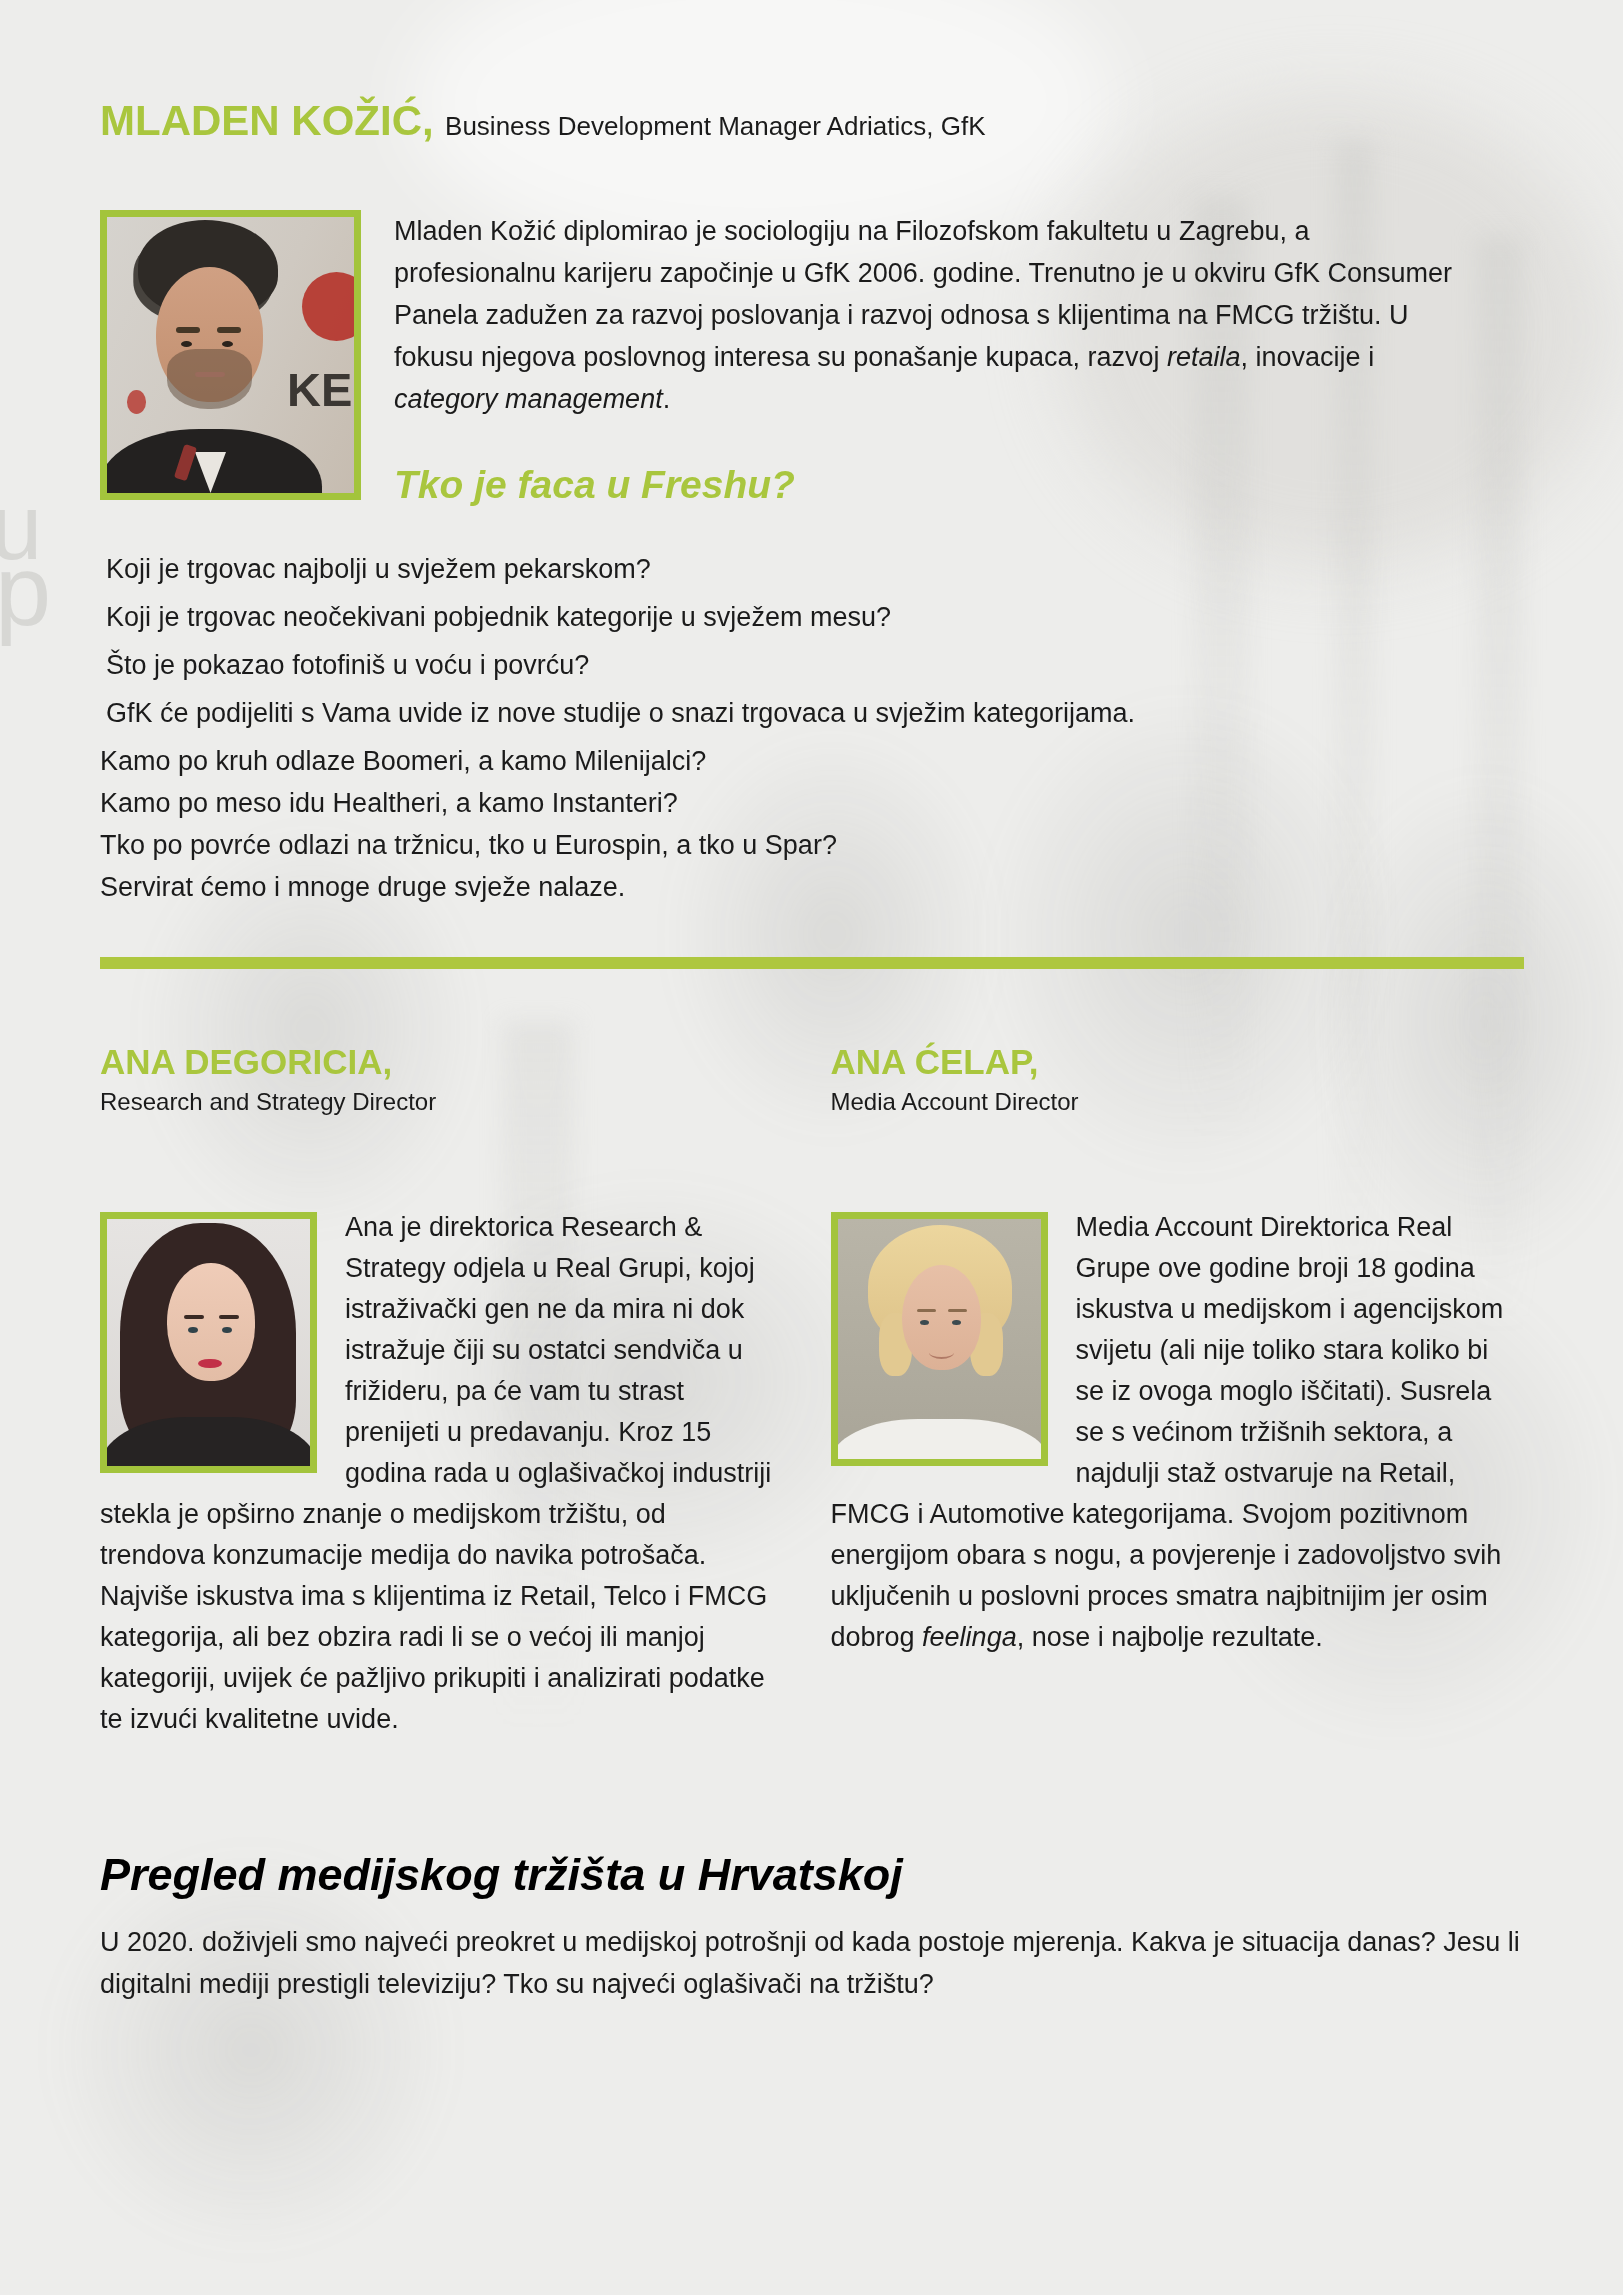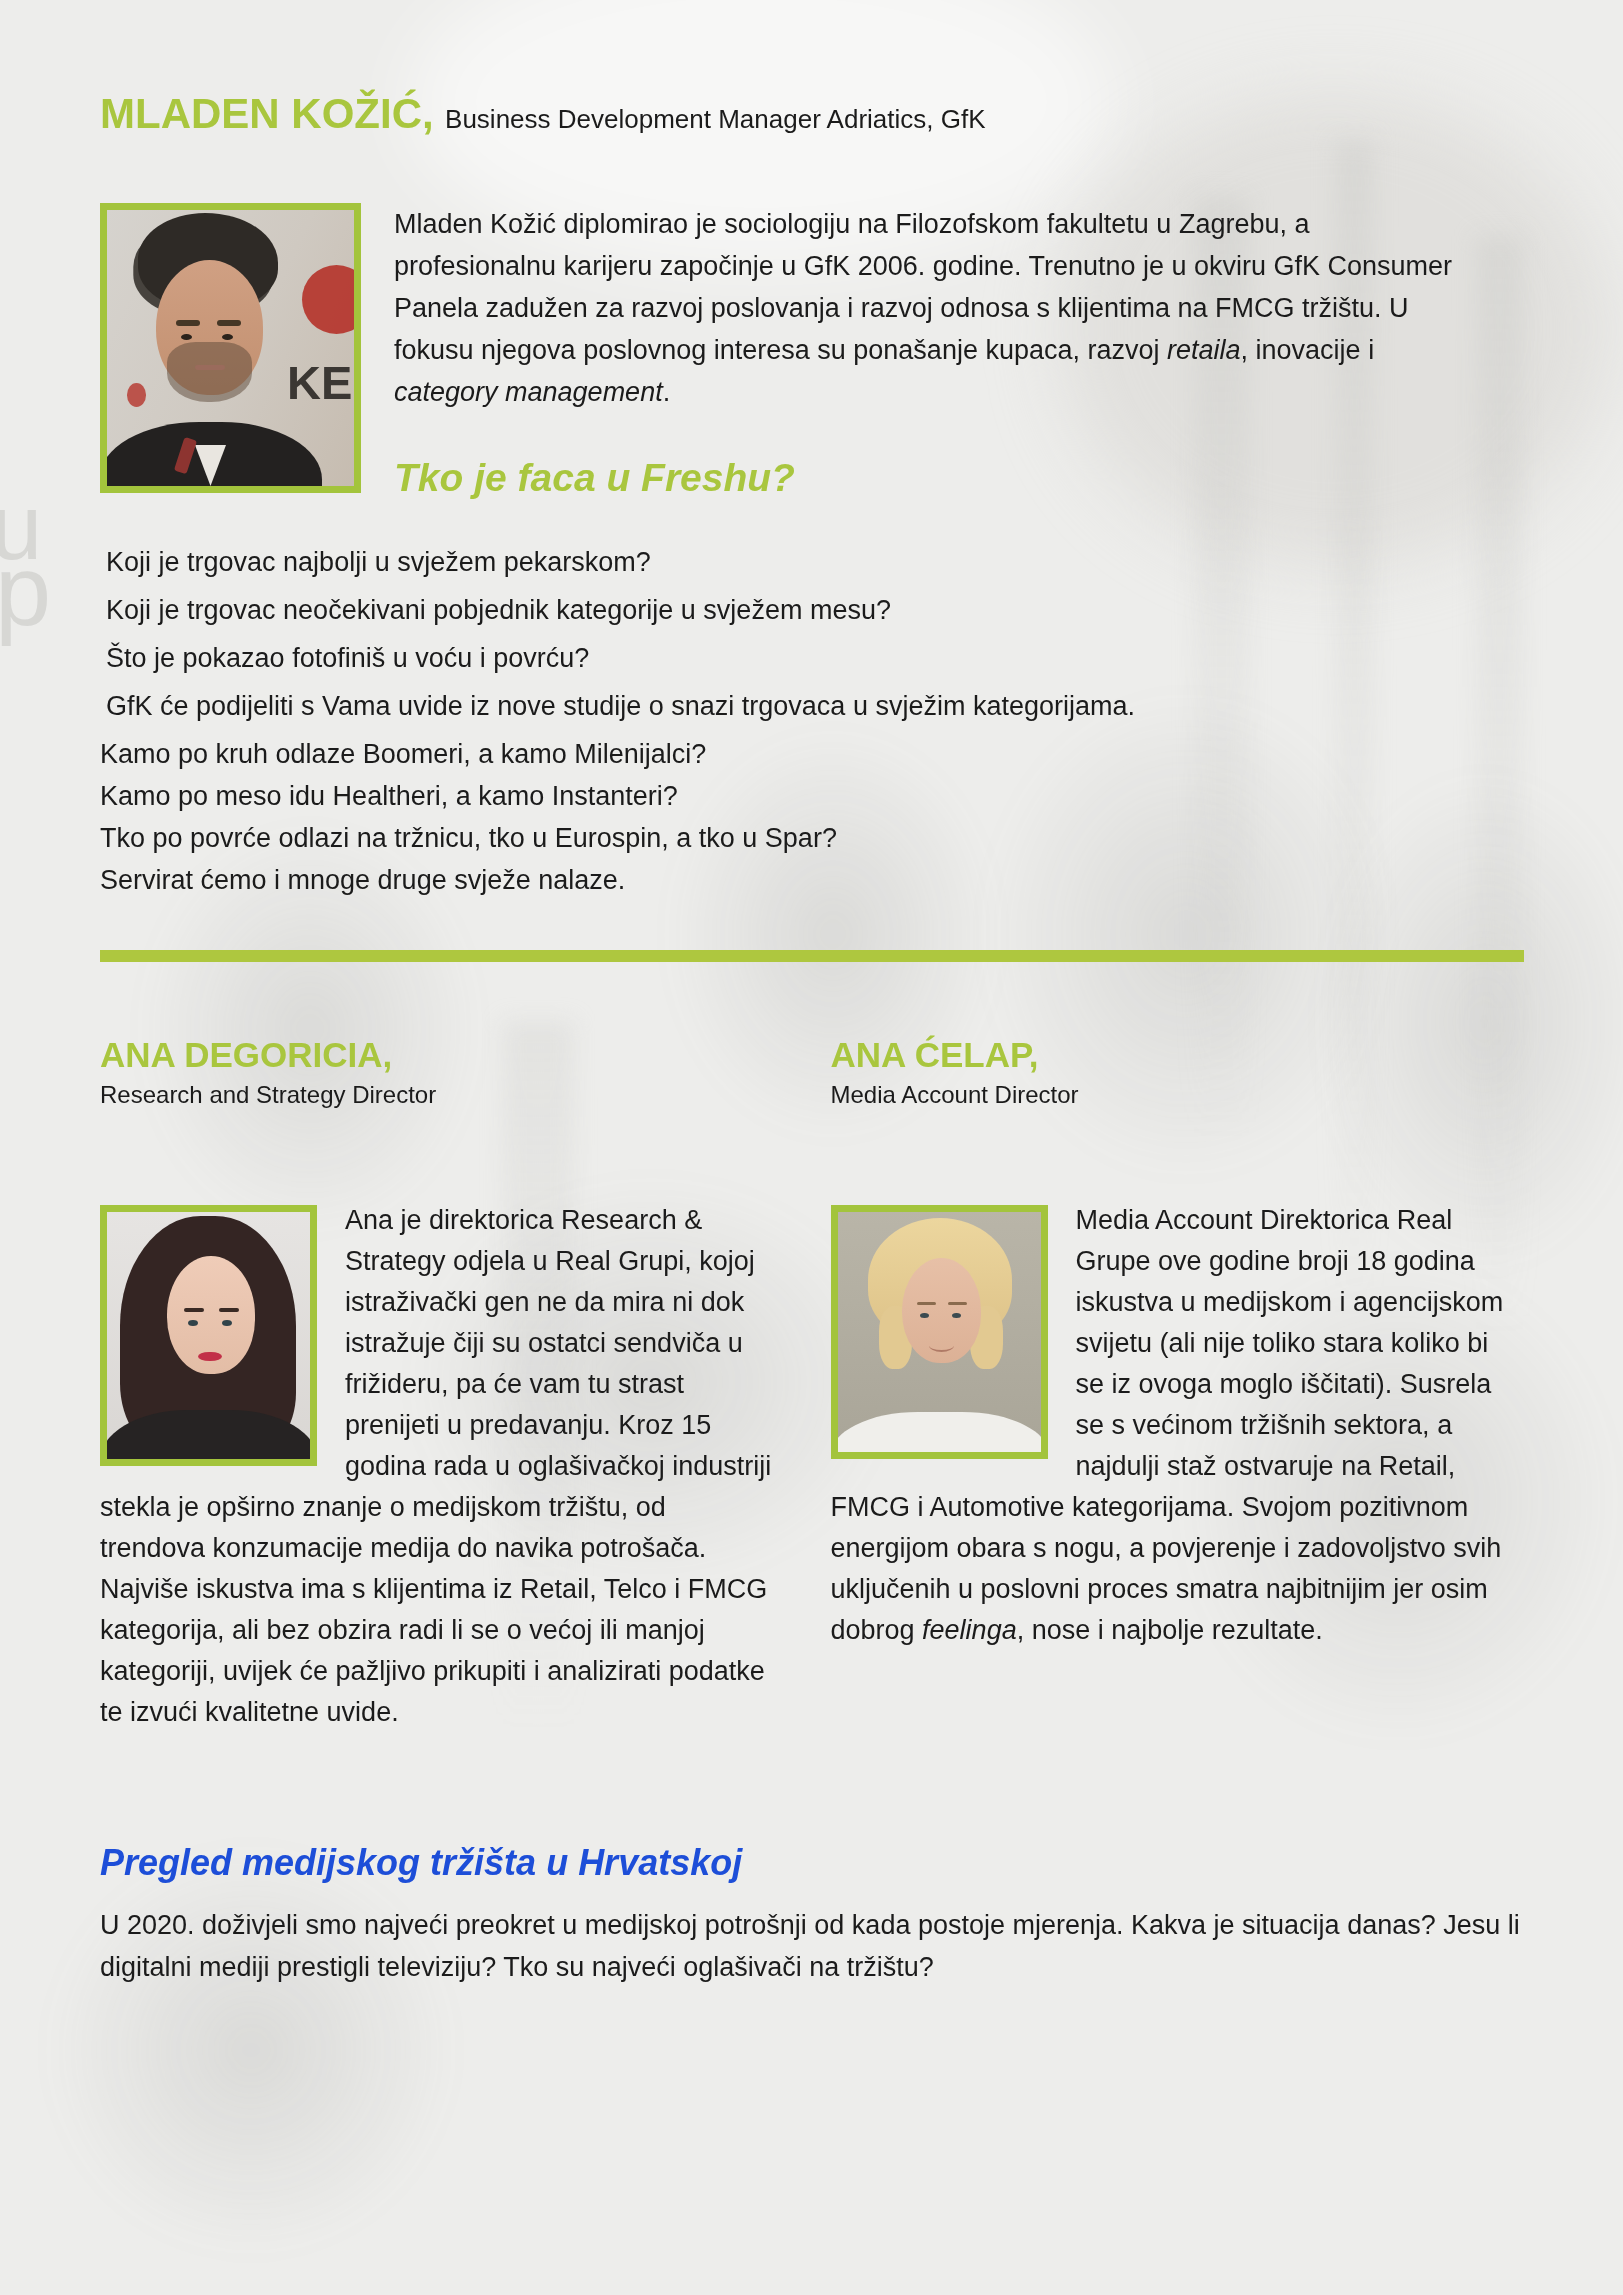--- a/index.html
+++ b/index.html
@@ -26,21 +26,21 @@
   .crowd.c2{left:982px;top:691px;width:408px;height:487px;}
   .crowd.c3{left:1319px;top:770px;width:330px;height:503px;}
   .crowd.c4{left:141px;top:825px;width:338px;height:408px;}
   .crowd.c5{left:408px;top:1178px;width:487px;height:408px;}
   .crowd.c6{left:1178px;top:1257px;width:440px;height:487px;}
   .crowd.c7{left:47px;top:1846px;width:408px;height:408px;}
   .wm-letter{position:absolute;color:rgba(180,180,177,.38);font-weight:400;line-height:1;letter-spacing:-3.1px;}
   .wm-u{left:-9.4px;top:481px;font-size:93px;}
   .wm-op{left:-58px;top:540px;font-size:101px;}
   
-  .content{position:absolute;left:0;top:0;width:1623px;padding:93px 100px 0 100px;box-sizing:border-box;}
+  .content{position:absolute;left:0;top:7px;width:1623px;padding:93px 100px 0 100px;box-sizing:border-box;}
   .h1row{line-height:1;white-space:nowrap;}
   .h1row .name{color:#a9c63e;font-size:42px;font-weight:700;letter-spacing:0;}
   .h1row .role{color:#1b1b1b;font-size:26px;font-weight:400;margin-left:7.9px;}
   .bio-row{display:flex;margin-top:68px;}
   .photo-frame{border:7px solid #a3c43c;background:#d8d4cf;position:relative;overflow:hidden;flex:none;box-sizing:content-box;}
   .pf-mladen{width:207px;height:276px;margin-right:33px;padding-left:40px;}
   .bio-col{width:1076px;}
   p.body{font-size:27px;line-height:42px;margin:0;}
   .em{font-style:italic;}
   h2.session{color:#a9c63e;font-size:39px;font-weight:700;font-style:italic;line-height:1.1;margin:44px 0 0 0;}
@@ -53,21 +53,21 @@
   .columns{display:flex;margin-top:75px;}
   .col1{width:674px;margin-right:57px;}
   .col2{width:693px;}
   h3.spk{color:#a9c63e;font-size:35px;font-weight:700;line-height:1;margin:0;}
   p.subrole{font-size:24px;line-height:1.2;margin:9.4px 0 0 0;}
   .col-body{margin-top:90px;font-size:27px;line-height:41px;}
   .col-body p{margin:0;}
   .pf-col{float:left;margin:4.7px 28px 7.9px 0;}
   .pf-anad{width:203px;height:247px;}
   .pf-anac{width:203px;height:240px;}
-  h2.session-b{color:#1d4ed8;font-size:36px;font-weight:700;font-style:italic;line-height:1.1;margin:110px 0 0 0;clear:both;}
+  h2.session-b{color:#000000;font-size:45px;font-weight:700;font-style:italic;line-height:1.1;margin:110px 0 0 0;clear:both;}
   p.final{font-size:27px;line-height:42px;margin:22px 0 0 0;width:1424px;}
   
   .art{position:absolute;}
   
   .m-bg{inset:0;background:linear-gradient(115deg,#d6d3ce 0%,#cfc9c1 55%,#c6bcb0 100%);}
   .m-red{width:69px;height:69px;right:-17.3px;top:55px;border-radius:50%;background:#b5352c;opacity:.92;}
   .m-red2{width:19px;height:23.6px;left:20.4px;top:173px;border-radius:50%;background:#b5352c;opacity:.8;}
   .m-ke{right:1.6px;top:149px;font-size:47px;font-weight:700;color:#3b3733;line-height:1;}
   .m-hair{left:31px;top:3.1px;width:140px;height:96px;background:#2e2a26;border-radius:48% 52% 42% 44%;box-shadow:-4.7px 7.9px 0 rgba(46,42,38,.85);}
   .m-face{left:49px;top:50px;width:107px;height:135px;background:linear-gradient(#d0a083,#c29070);border-radius:50% 50% 46% 48%;}

